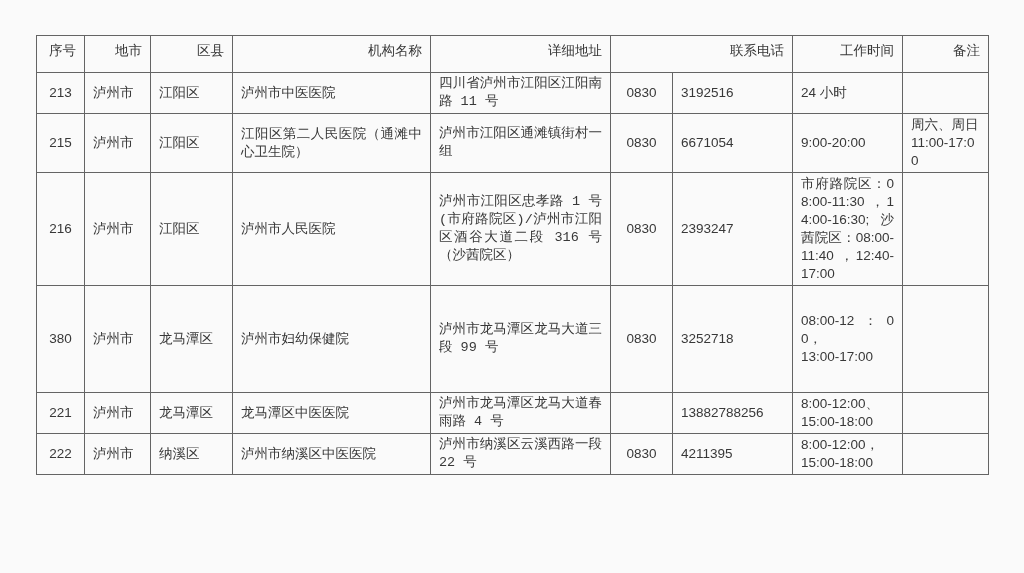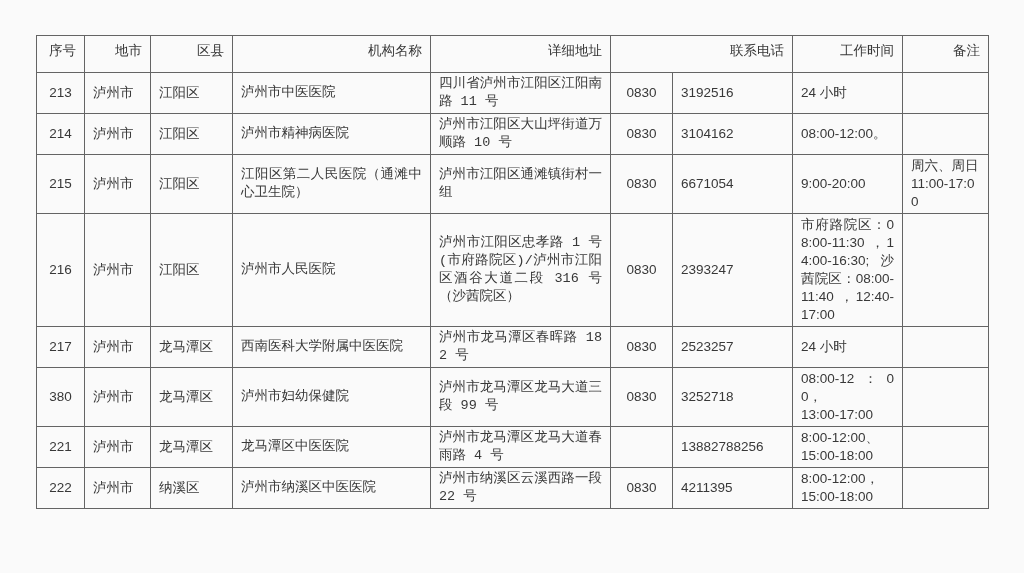--- a/index.html
+++ b/index.html
@@ -41,21 +41,21 @@
   tbody tr:nth-child(3){height:36px;}
   tbody tr:nth-child(4){height:107px;}
   tbody tr:nth-child(5){height:37px;}
   tbody tr:nth-child(6){height:38px;}
   tbody tr:nth-child(7){height:37px;}
   tbody tr:nth-child(8){height:38px;}
   tbody tr:nth-child(9){height:37px;padding-left:20px;}
   tbody tr:nth-child(10){height:38px;}
   .c-no{text-align:center;padding:2px 2px;}
   .c-city,.c-district{padding-left:9px;}
-  .c-org{text-align:justify;padding:2px 9px;font-family:Liberation Mono, monospace;}
+  .c-org{text-align:justify;padding:2px 9px;}
   .c-addr{text-align:justify;padding:2px 7px;font-family:Liberation Mono, monospace;}
   .c-area{text-align:center;padding:2px 2px;}
   .c-phone{padding-left:15px;white-space:pre-line;}
   .c-hours{padding:2px 6px 2px 9px;white-space:pre-line;text-align:justify;}
   .c-remark{padding:2px 6px;white-space:pre-line;text-align:justify;}
 </style>
 </head>
 <body>
 
 <div class="page-canvas">
@@ -89,62 +89,40 @@
         <td class="c-city">泸州市</td>
         <td class="c-district">江阳区</td>
         <td class="c-org">泸州市中医医院</td>
         <td class="c-addr">四川省泸州市江阳区江阳南路 11 号</td>
         <td class="c-area">0830</td>
         <td class="c-phone">3192516</td>
         <td class="c-hours">24 小时</td>
         <td class="c-remark"></td>
       </tr>
       <tr>
-        <td class="c-no">214</td>
-        <td class="c-city">泸州市</td>
-        <td class="c-district">江阳区</td>
-        <td class="c-org">泸州市精神病医院</td>
-        <td class="c-addr">泸州市江阳区大山坪街道万顺路 10 号</td>
-        <td class="c-area">0830</td>
-        <td class="c-phone">3104162</td>
-        <td class="c-hours">08:00-12:00。</td>
-        <td class="c-remark"></td>
-      </tr>
-      <tr>
         <td class="c-no">215</td>
         <td class="c-city">泸州市</td>
         <td class="c-district">江阳区</td>
         <td class="c-org">江阳区第二人民医院（通滩中心卫生院）</td>
         <td class="c-addr">泸州市江阳区通滩镇街村一组</td>
         <td class="c-area">0830</td>
         <td class="c-phone">6671054</td>
         <td class="c-hours">9:00-20:00</td>
         <td class="c-remark">周六、周日
 11:00-17:00</td>
       </tr>
       <tr>
         <td class="c-no">216</td>
         <td class="c-city">泸州市</td>
         <td class="c-district">江阳区</td>
         <td class="c-org">泸州市人民医院</td>
         <td class="c-addr">泸州市江阳区忠孝路 1 号(市府路院区)/泸州市江阳区酒谷大道二段 316 号（沙茜院区）</td>
         <td class="c-area">0830</td>
         <td class="c-phone">2393247</td>
         <td class="c-hours">市府路院区：08:00-11:30 ，14:00-16:30; 沙茜院区：08:00-11:40 ，12:40-17:00</td>
-        <td class="c-remark"></td>
-      </tr>
-      <tr>
-        <td class="c-no">217</td>
-        <td class="c-city">泸州市</td>
-        <td class="c-district">龙马潭区</td>
-        <td class="c-org">西南医科大学附属中医医院</td>
-        <td class="c-addr">泸州市龙马潭区春晖路 182 号</td>
-        <td class="c-area">0830</td>
-        <td class="c-phone">2523257</td>
-        <td class="c-hours">24 小时</td>
         <td class="c-remark"></td>
       </tr>
       <tr>
         <td class="c-no">380</td>
         <td class="c-city">泸州市</td>
         <td class="c-district">龙马潭区</td>
         <td class="c-org">泸州市妇幼保健院</td>
         <td class="c-addr">泸州市龙马潭区龙马大道三段 99 号</td>
         <td class="c-area">0830</td>
         <td class="c-phone">3252718</td>

